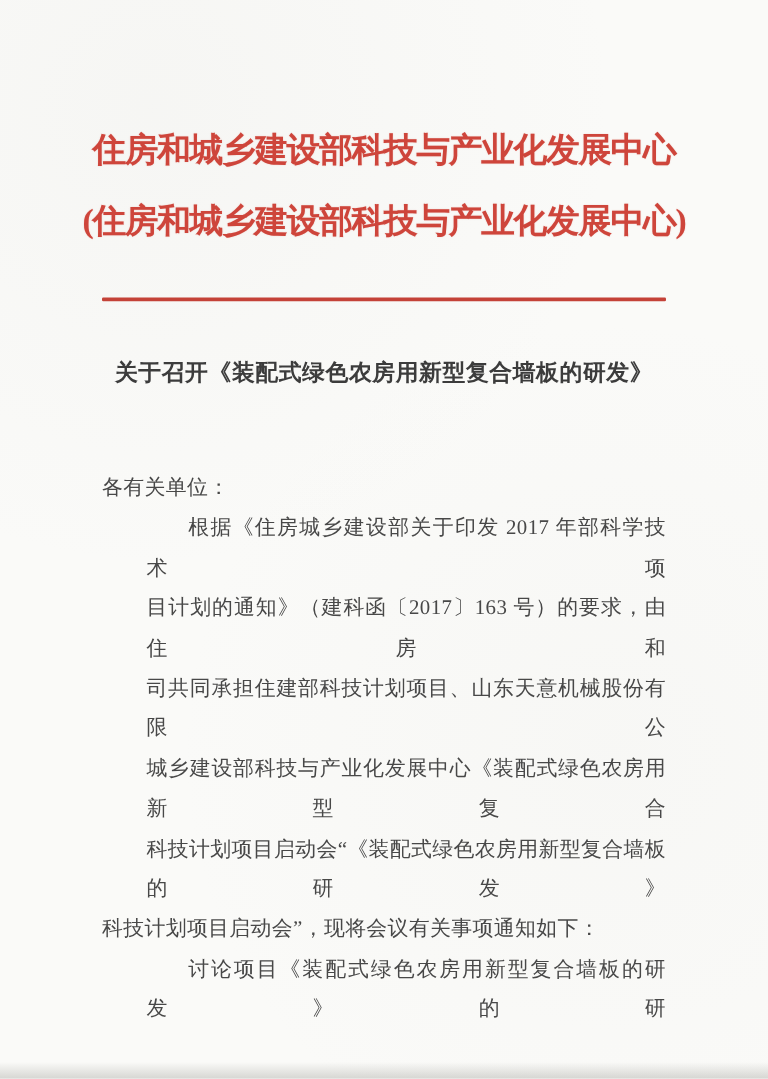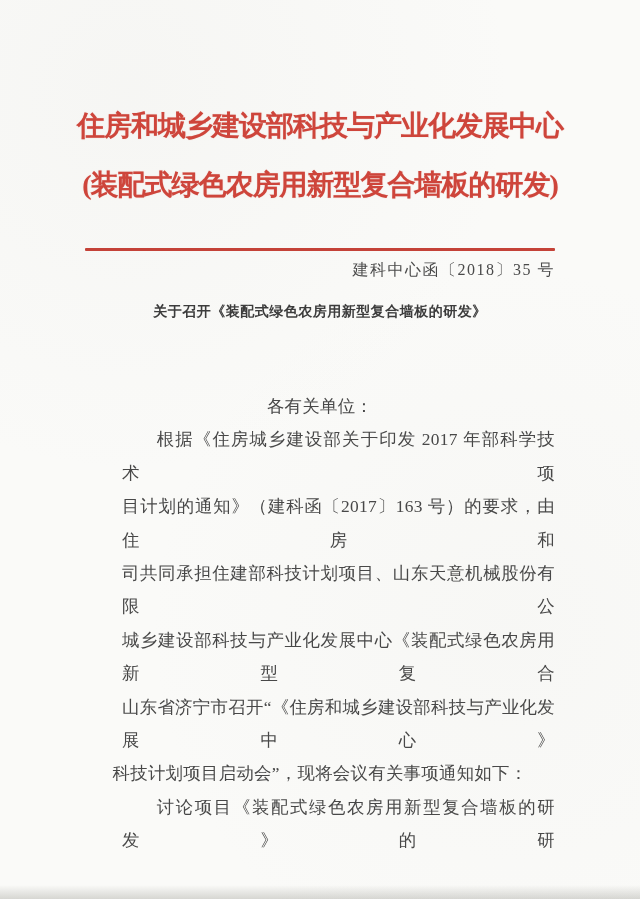--- a/index.html
+++ b/index.html
@@ -58,39 +58,39 @@
     letter-spacing: 1.5px;
     color: #4a4a4a;
   }
 
   .doc-title {
     position: absolute;
     top: 293px;
     left: 40px;
     right: 40px;
     text-align: center;
-    font-size: 14px;
+    font-size: 19px;
     font-weight: 700;
     line-height: 37px;
     letter-spacing: 0.5px;
     color: #3c3c3c;
   }
 
   .body-text {
     position: absolute;
     top: 390px;
     left: 85px;
     width: 470px;
     font-size: 17.4px;
     line-height: 33.4px;
     letter-spacing: 0.3px;
     color: #484848;
   }
 
-  .line { white-space: nowrap; text-align: center; }
+  .line { white-space: nowrap; }
   .line.wrap { white-space: normal; }
   .indent { text-indent: 2em; }
   .fill { white-space: normal; text-align: justify; text-align-last: justify; margin-left: 37px; }
   .bold { font-weight: 700; color: #3f3f3f; }
 
   .scan-edge-bottom {
     position: absolute;
     left: 0;
     right: 0;
     bottom: 0;
@@ -99,39 +99,38 @@
     pointer-events: none;
   }
 </style>
 </head>
 <body>
 
 <div class="page">
 
   <div class="letterhead">
     <div class="letterhead-line">住房和城乡建设部科技与产业化发展中心</div>
-    <div class="letterhead-line">(装配式绿色农房用新型复合墙板的研发)</div>
+    <div class="letterhead-line">(住房和城乡建设部科技与产业化发展中心)</div>
   </div>
 
   <div class="red-rule"></div>
 
-  <div class="doc-number">建科中心函〔2018〕35 号</div>
 
   <div class="doc-title">
     <div>关于召开《装配式绿色农房用新型复合墙板的研发》</div>
   </div>
 
   <div class="body-text">
     <div class="line">各有关单位：</div>
 
     <div class="line indent fill">根据《住房城乡建设部关于印发 2017 年部科学技术项</div>
     <div class="line fill">目计划的通知》（建科函〔2017〕163 号）的要求，由住房和</div>
     <div class="line fill">司共同承担住建部科技计划项目、山东天意机械股份有限公</div>
     <div class="line fill">城乡建设部科技与产业化发展中心《装配式绿色农房用新型复合</div>
-    <div class="line fill">山东省济宁市召开“《住房和城乡建设部科技与产业化发展中心》</div>
+    <div class="line fill">科技计划项目启动会“《装配式绿色农房用新型复合墙板的研发》</div>
     <div class="line wrap">科技计划项目启动会”，现将会议有关事项通知如下：</div>
 
     <div class="line indent fill">讨论项目《装配式绿色农房用新型复合墙板的研发》的研</div>
 
   </div>
 
   <div class="scan-edge-bottom"></div>
 </div>
 
 </body></html>

